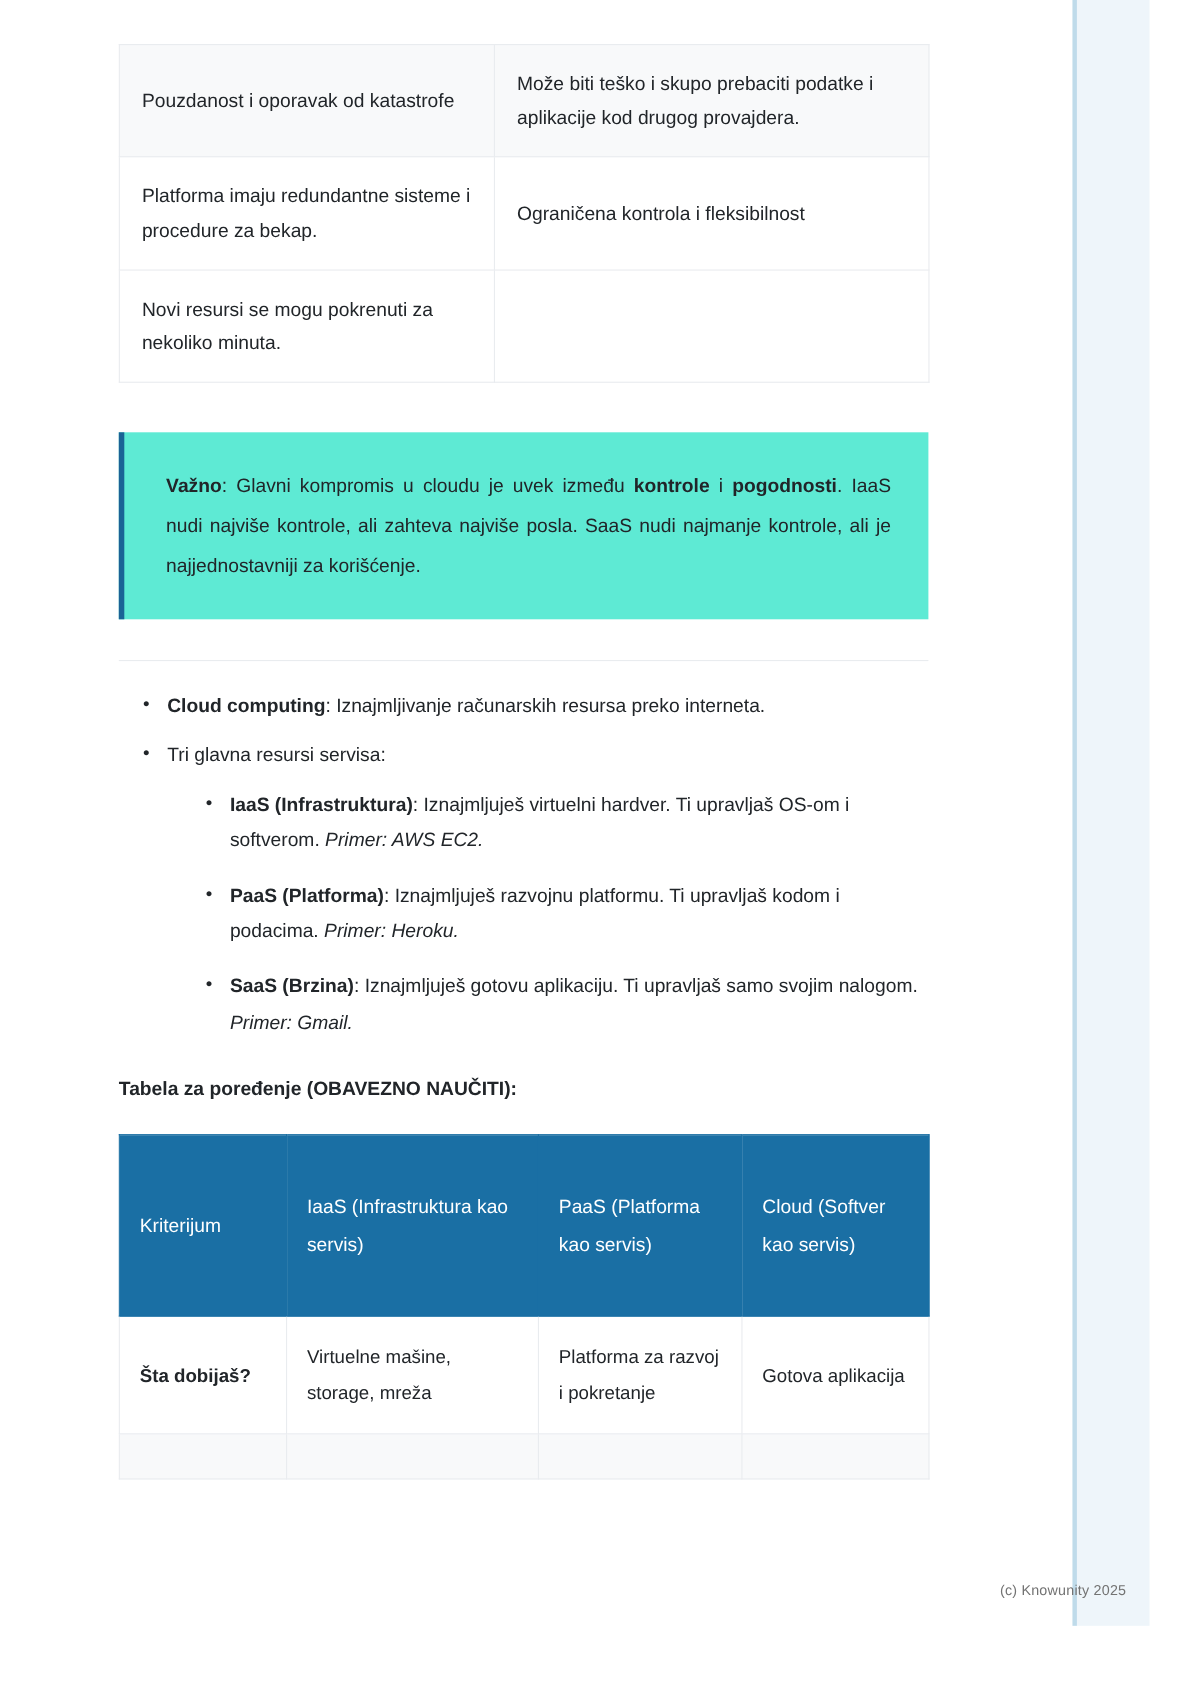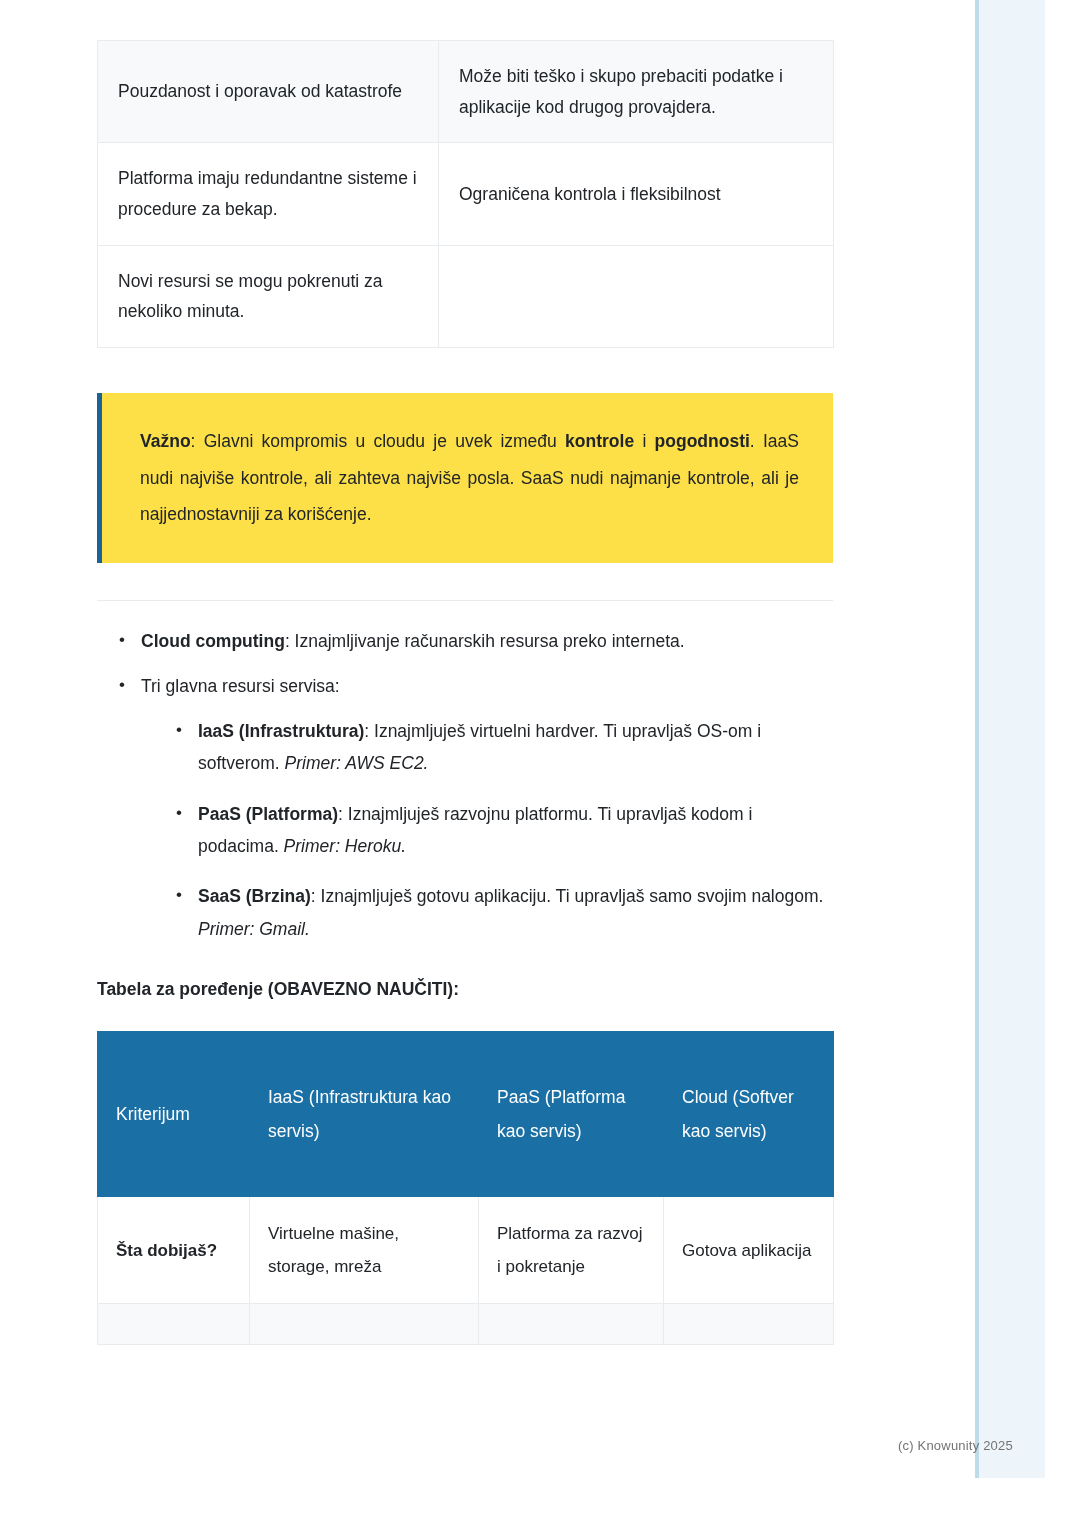--- a/index.html
+++ b/index.html
@@ -32,21 +32,21 @@
     left: 975px;
     width: 4px;
     height: 1478px;
     background: #bfdbea;
   }
 
   
   #page {
     position: absolute;
     top: 0;
-    left: 5px;
+    left: 16px;
     width: 816px;
     height: 1478px;
     background: #ffffff;
   }
 
   .content {
     position: absolute;
     left: 92px;
     top: 0;
     width: 736px;
@@ -73,21 +73,21 @@
   
   #table-pros-cons { margin-top: 40px; }
   #table-pros-cons col.c1 { width: 341px; }
   #table-pros-cons col.c2 { width: 395px; }
   #table-pros-cons tr.shade td { background: #f8f9fa; }
   #table-pros-cons tr.plain td { background: #ffffff; }
 
   
   #callout {
     margin-top: 45px;
-    background: #fde047;
+    background: #5eead4;
     border-left: 5px solid #1a6395;
     padding: 30px 34px 30px 38px;
     box-sizing: border-box;
     width: 736px;
   }
   #callout p {
     margin: 0;
     font-size: 17.5px;
     line-height: 2.1;
     text-align: justify;

